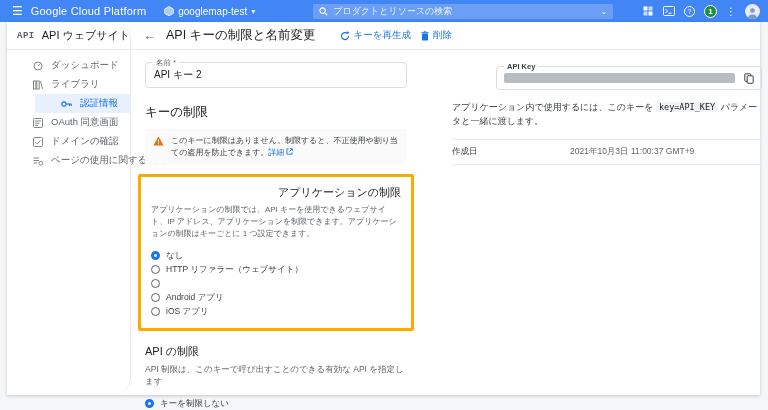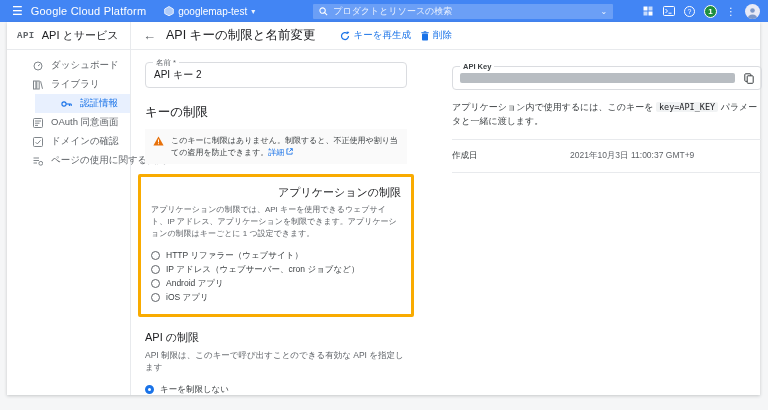--- a/index.html
+++ b/index.html
@@ -20,21 +20,21 @@
   .ticon { width:12px; height:12px; display:flex; align-items:center; justify-content:center; cursor:pointer; }
   .help-circle { width:11px; height:11px; border:1px solid #fff; border-radius:50%; font-size:7px; display:flex; align-items:center; justify-content:center; }
   .badge { width:13px; height:13px; background:#1e8e3e; border:1.5px solid #fff; border-radius:50%; font-size:8px; font-weight:bold; display:flex; align-items:center; justify-content:center; }
   .dots { font-size:10px; letter-spacing:0; }
   .avatar { width:15px; height:15px; border-radius:50%; background:#e8eaf6; display:flex; align-items:flex-end; justify-content:center; overflow:hidden; }
 
   
   .card { position:absolute; left:7px; top:22px; width:753px; height:373px; background:#fff; box-shadow:0 1px 3px rgba(60,64,67,.25); display:flex; }
 
   
-  .sidebar { width:124px; border-right:1px solid #e8eaed; flex:none; }
+  .sidebar { width:124px; border-right:1px solid #e8eaed; flex:none;border-radius:18px; }
   .sb-head { height:28px; display:flex; align-items:center; gap:7px; padding-left:10px; border-bottom:1px solid #e8eaed; }
   .api-logo { font-family:"Liberation Mono","DejaVu Sans Mono",monospace; font-size:9px; font-weight:bold; color:#5f6368; letter-spacing:.5px; }
   .sb-title { font-size:11px; color:#202124; white-space:nowrap; }
   .sb-items { padding-top:6px; }
   .sb-item { height:19px; display:flex; align-items:center; gap:8px; padding-left:26px; font-size:9.5px; color:#5f6368; cursor:pointer; white-space:nowrap; }
   .sb-item svg { flex:none; stroke:#80868b; }
   .sb-item.active { background:#e8f0fe; color:#1a73e8;margin-left:28px; }
   .sb-item.active svg { stroke:#1a73e8; }
 
   
@@ -61,27 +61,27 @@
   .radios { margin-top:9px; }
   .radio-row { display:flex; align-items:center; gap:6px; min-height:13px; margin-top:1px; cursor:pointer; }
   .rb { width:9px; height:9px; border:1px solid #5f6368; border-radius:50%; flex:none; }
   .rb.on { border:3px solid #1a73e8; }
   .radio-lab { font-size:8.5px; color:#3c4043; white-space:nowrap; }
   .api-title { font-size:11px; color:#202124; margin-top:13px; }
   .api-desc { font-size:8.5px; color:#5f6368; margin-top:5px; }
 
   
   .rightcol { width:310px; margin-left:45px; flex:none; }
-  .keyfield { position:relative; border:1px solid #dadce0; border-radius:4px; height:24px; display:flex; align-items:center; padding:7px 7px; margin-top:4px; }
+  .keyfield { position:relative; border:1px solid #dadce0; border-radius:4px; height:24px; display:flex; align-items:center; padding:7px 7px; margin-top:4px;margin-left:44px; }
   .keyfield .field-label { color:#3c4043; font-weight:bold; }
   .masked { flex:1; height:10px; background:#b8bdc2; border-radius:2px; margin-right:9px; }
   .copy { cursor:pointer; display:flex; }
   .usage { font-size:9px; color:#3c4043; line-height:1.55; margin-top:11px; }
   .code { font-family:"DejaVu Sans Mono","Liberation Mono",monospace; font-size:8.5px; background:#f1f3f4; color:#202124; padding:0 3px; border-radius:2px; }
-  .meta { display:flex; align-items:center; height:34px; border-top:1px solid #e8eaed; border-bottom:1px solid #e8eaed; margin-top:10px; }
+  .meta { display:flex; align-items:center; height:26px; border-top:1px solid #e8eaed; border-bottom:1px solid #e8eaed; margin-top:10px; }
   .meta-label { width:93px; font-size:8.5px; color:#3c4043; }
   .meta-value { font-size:8.5px; color:#5f6368;margin-left:25px; }
 </style>
 </head>
 <body>
 
 <div class="screen">
 
   <div class="topbar">
     <span class="hamburger">☰</span>
@@ -127,21 +127,21 @@
           </svg>
       </span>
     </div>
   </div>
 
   <div class="card">
 
     <div class="sidebar">
       <div class="sb-head">
         <span class="api-logo">API</span>
-        <span class="sb-title">API とサービス</span>
+        <span class="sb-title">API ウェブサイト</span>
       </div>
       <div class="sb-items">
         <div class="sb-item">
           <svg width="10" height="10" viewBox="0 0 10 10" fill="none" stroke-width="1">
               <circle cx="5" cy="5" r="4"></circle>
               <line x1="5" y1="5" x2="7.3" y2="3"></line>
             </svg>
           <span>ダッシュボード</span>
         </div>
         <div class="sb-item">
@@ -230,26 +230,29 @@
                   <path d="M3 1 H1 V7 H7 V5" fill="none" stroke="#1a73e8" stroke-width="1"></path>
                   <path d="M4.5 0.8 H7.2 V3.5 M7.2 0.8 L3.8 4.2" fill="none" stroke="#1a73e8" stroke-width="1"></path>
                 </svg></span>
           </div>
 
           <div class="hl-box">
             <div class="box-title">アプリケーションの制限</div>
             <div class="box-desc">アプリケーションの制限では、API キーを使用できるウェブサイト、IP アドレス、アプリケーションを制限できます。アプリケーションの制限はキーごとに 1 つ設定できます。</div>
             <div class="radios">
               <div class="radio-row">
+                <span class="rb on"></span>
+                <span class="radio-lab">なし</span>
+              </div>
+              <div class="radio-row">
                 <span class="rb"></span>
                 <span class="radio-lab">HTTP リファラー（ウェブサイト）</span>
               </div>
               <div class="radio-row">
                 <span class="rb"></span>
-                <span class="radio-lab">IP アドレス（ウェブサーバー、cron ジョブなど）</span>
               </div>
               <div class="radio-row">
                 <span class="rb"></span>
                 <span class="radio-lab">Android アプリ</span>
               </div>
               <div class="radio-row">
                 <span class="rb"></span>
                 <span class="radio-lab">iOS アプリ</span>
               </div>
             </div>

